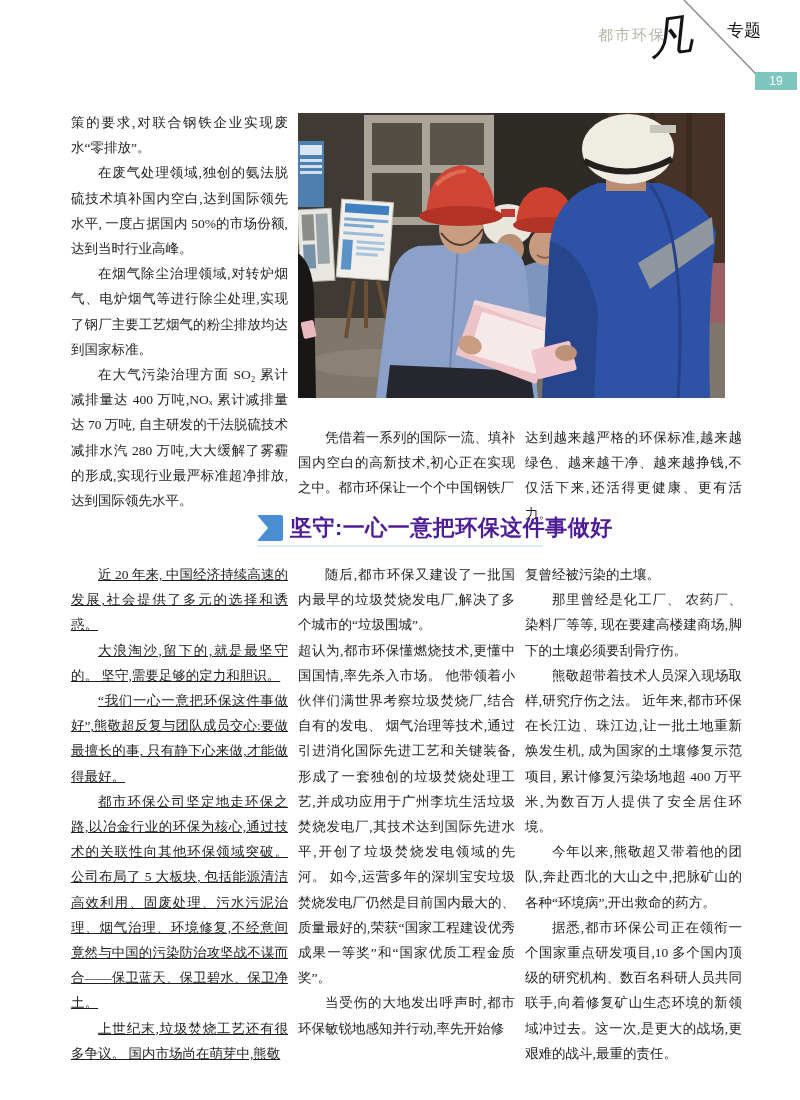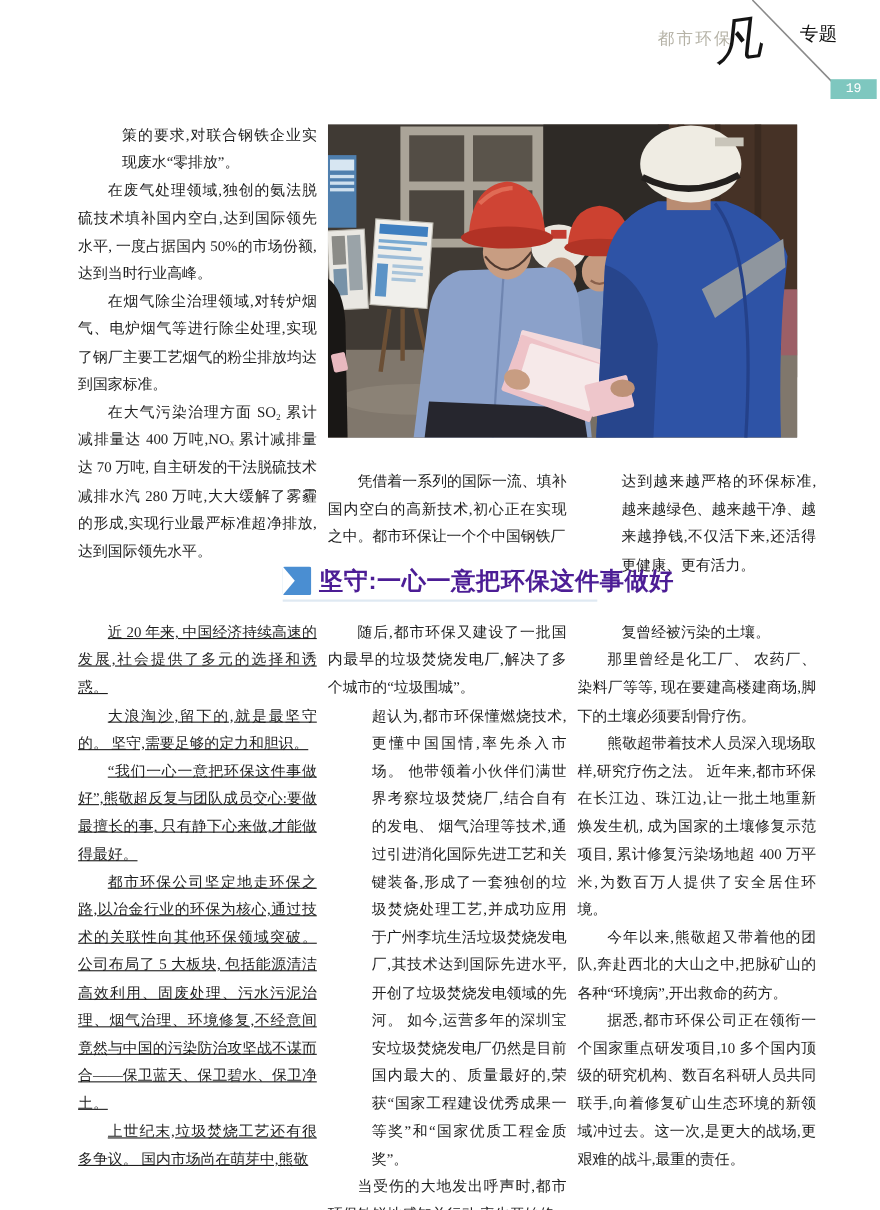--- a/index.html
+++ b/index.html
@@ -6,29 +6,29 @@
   #page{position:relative;width:800px;height:1100px;background:#ffffff;overflow:hidden;
         font-family:"Liberation Serif","DejaVu Serif",serif;color:#1e1e1e;}
   
   .masthead{position:absolute;left:598px;top:26px;font-size:15px;letter-spacing:2px;
             color:#b5b2a6;font-family:"Liberation Sans","DejaVu Sans",sans-serif;}
   .logo-char{position:absolute;left:648px;top:8px;font-size:44px;color:#141414;
              font-style:italic;transform:rotate(-8deg);font-family:"DejaVu Serif",serif;}
   .section-label{position:absolute;left:727px;top:19px;font-size:17px;font-weight:normal;color:#111;}
   .page-badge{position:absolute;left:755px;top:72px;width:42px;height:18px;background:#7ec7bf;
               color:#ffffff;font-size:12px;display:flex;align-items:center;justify-content:center;
-              font-family:Liberation Mono, monospace;}
+              font-family:Liberation Sans, sans-serif;}
   .diag-line{position:absolute;left:676px;top:0;}
   
   .photo{position:absolute;left:298px;top:113px;width:427px;height:285px;overflow:hidden;}
   
   .col{position:absolute;width:217px;font-size:13.5px;line-height:25.2px;
        text-align:justify;text-justify:inter-ideograph;}
   .col p{margin:0;text-indent:2em;}
-  .col p.cont{text-indent:0;margin-left:40px;}
+  .col p.cont{text-indent:0;}
   #col-intro{left:71px;top:110px;}
   #col-mid-top{left:298px;top:425px;}
   #col-right-top{left:525px;top:425px;}
   #col-b1{left:71px;top:562px;text-decoration:underline;}
   #col-b2{left:298px;top:562px;}
   #col-b3{left:525px;top:562px;}
   
   .sec-head-icon{position:absolute;left:257px;top:515px;width:26px;height:26px;}
   .sec-head{position:absolute;left:290px;top:513px;font-size:22px;font-weight:bold;color:#4c1d95;
             font-family:"Liberation Sans","DejaVu Sans",sans-serif;letter-spacing:.5px;}

